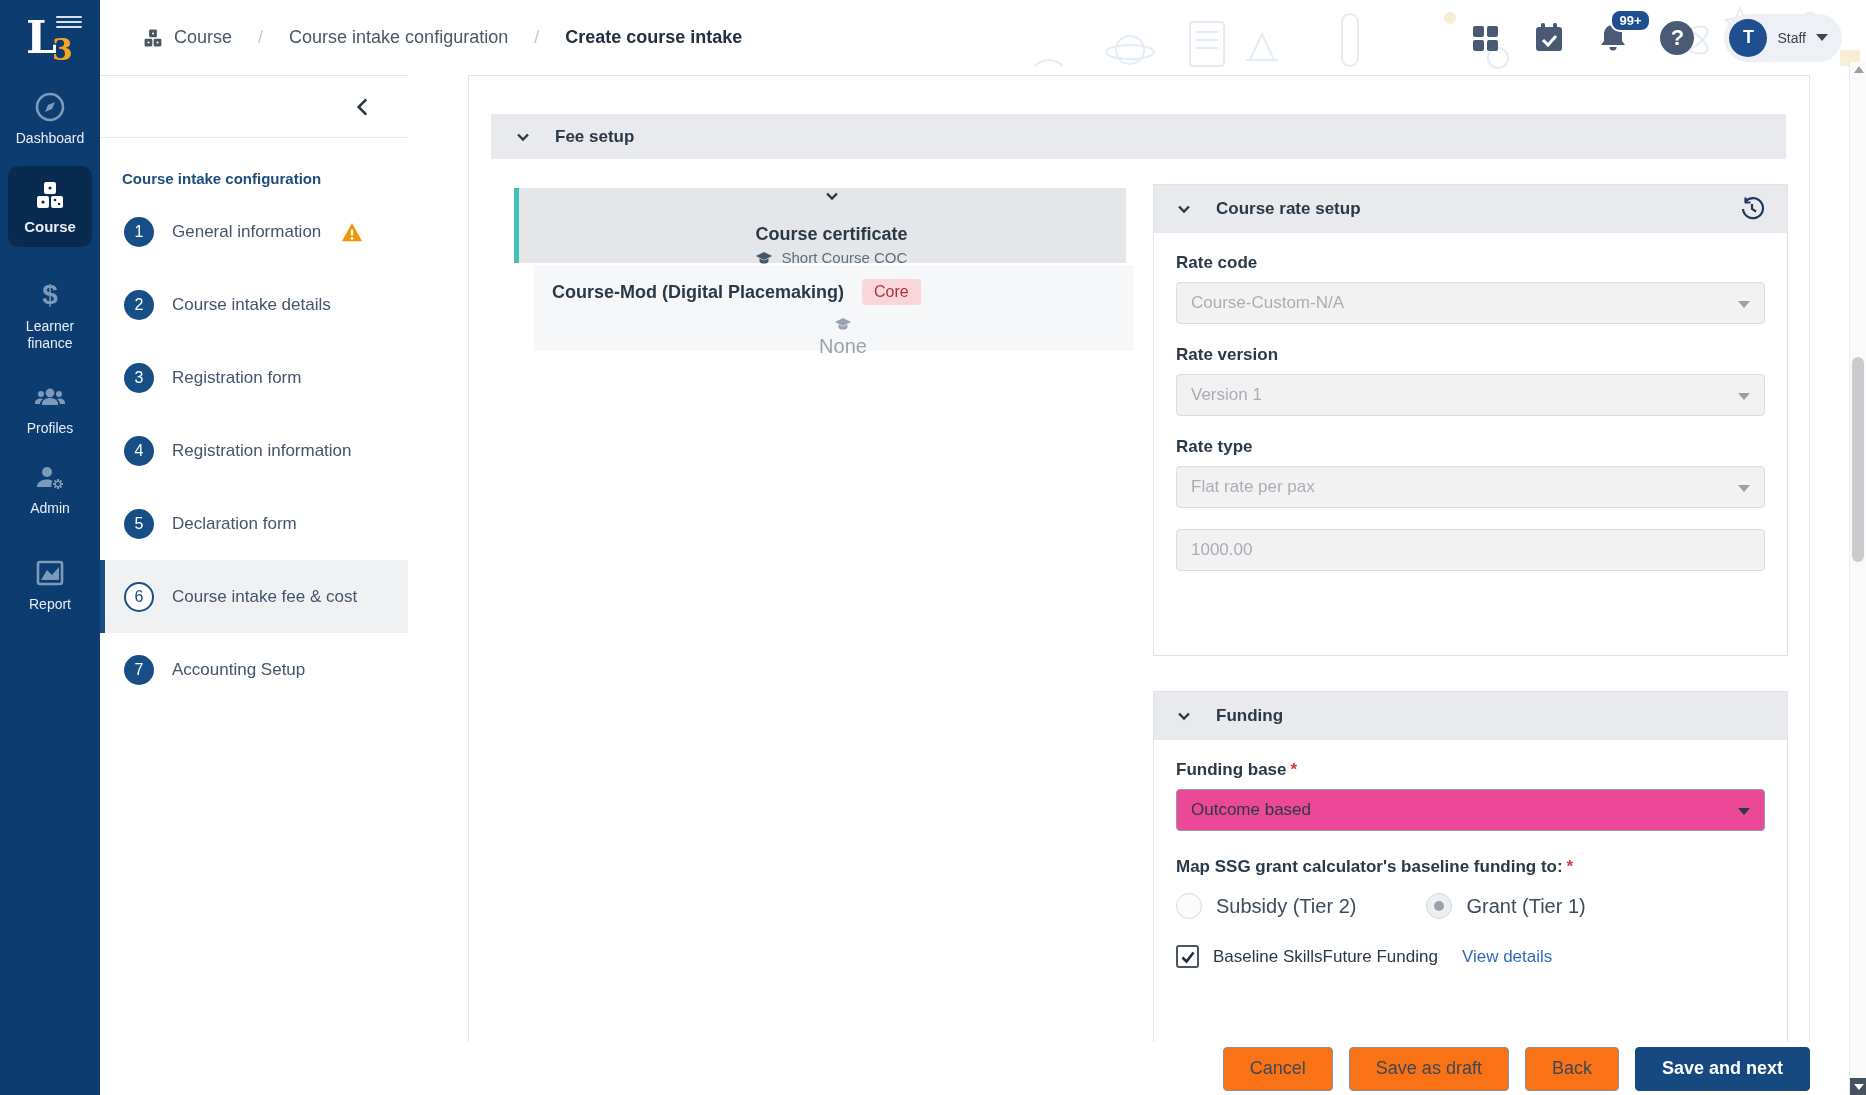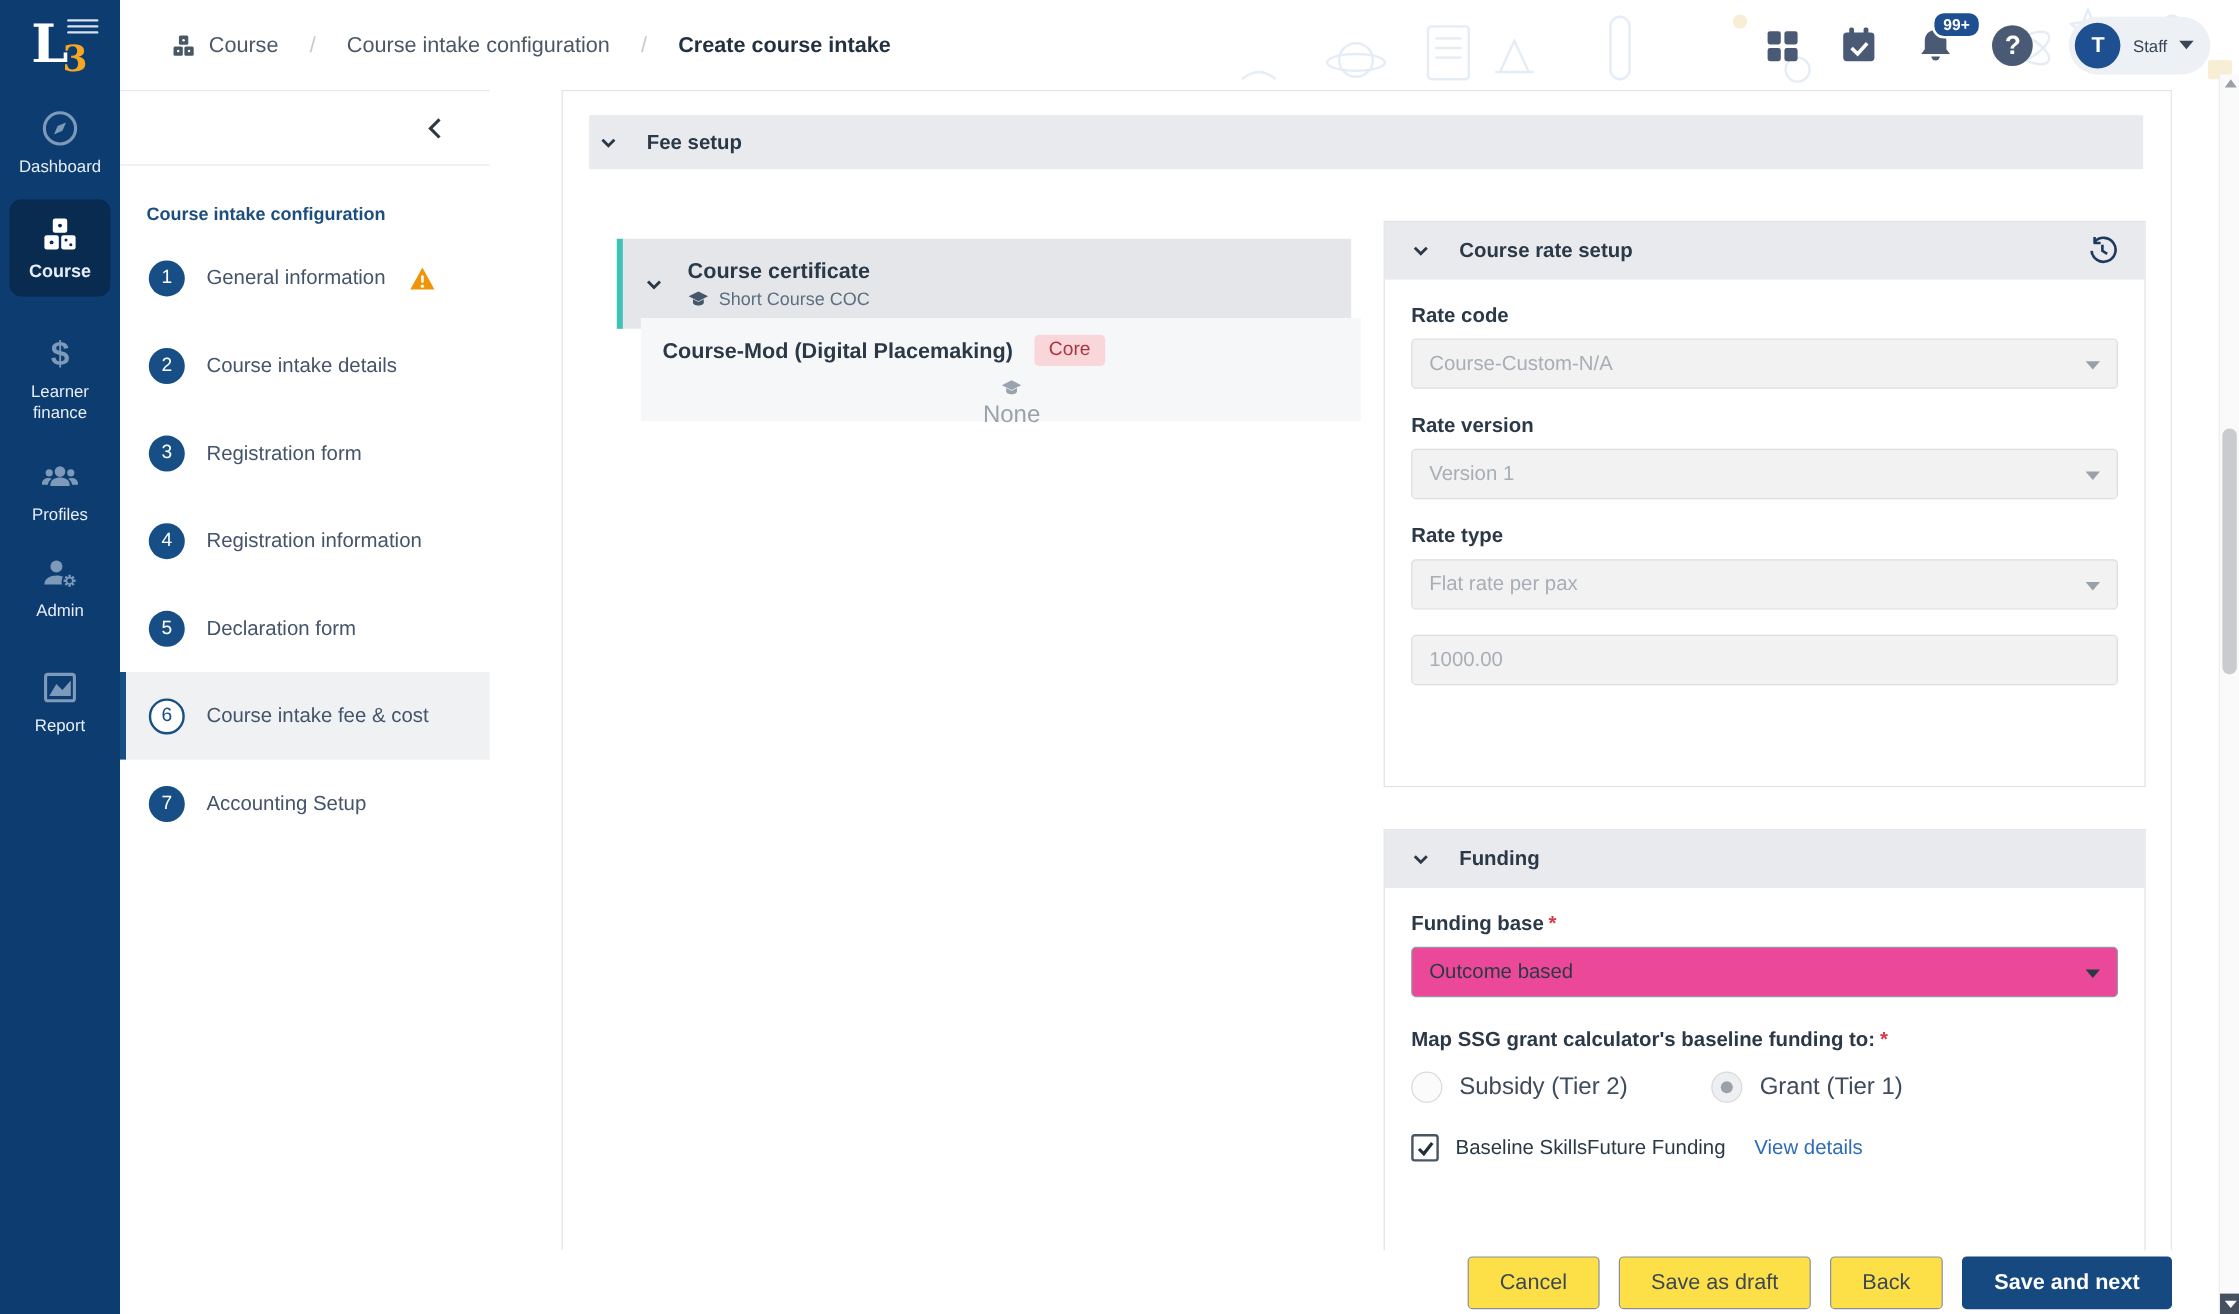--- a/index.html
+++ b/index.html
@@ -45,26 +45,26 @@
   .step { position:relative; display:flex; align-items:center; gap:18px; height:73px; padding-left:24px; font-size:17px; color:#44546a; cursor:pointer; }
   .step-circle { flex:0 0 auto; width:30px; height:30px; border-radius:50%; background:#174e85; color:#fff; font-size:16px; display:flex; align-items:center; justify-content:center; }
   .step.active { background:#f0f1f3; }
   .step.active::before { content:""; position:absolute; left:0; top:0; bottom:0; width:5px; background:#174e85; }
   .step.active .step-circle { background:#fff; color:#174e85; border:2px solid #174e85; }
   .warn { width:22px; height:20px; margin-left:2px; }
 
   
   .main { position:absolute; left:408px; top:0; width:1458px; height:1095px; background:#fff; }
   .content-card { position:absolute; left:60px; top:75px; width:1342px; height:967px; background:#fff; border:1px solid #e2e4e8; border-bottom:none; }
-  .feebar { position:absolute; left:22px; top:20px; width:1295px; height:45px; background:#e9eaee; display:flex; align-items:center; gap:24px; padding-left:8px; cursor:pointer; }
+  .feebar { position:absolute; left:22px; top:38px; width:1295px; height:45px; background:#e9eaee; display:flex; align-items:center; gap:24px; padding-left:24px; cursor:pointer; }
   .chev { width:16px; height:16px; flex:0 0 auto; }
   .sec-title { font-size:17px; font-weight:bold; color:#2b3947; }
 
   
-  .cert-card { position:absolute; left:45px; top:123px; width:612px; height:75px; background:#e4e6ea; border-left:5px solid #3fc1b7; display:flex; align-items:center; gap:20px; padding-left:18px; cursor:pointer; }
+  .cert-card { position:absolute; left:45px; top:112px; width:612px; height:75px; background:#e4e6ea; border-left:5px solid #3fc1b7; display:flex; align-items:center; gap:20px; padding-left:18px; cursor:pointer;flex-direction:column; }
   .cert-txt .t1 { font-size:18px; font-weight:bold; color:#2b3947; margin-bottom:4px; }
   .subline { display:flex; align-items:center; gap:8px; font-size:15px; color:#5f6e7f; }
   .cap { width:18px; height:14px; }
   .module-row { position:absolute; left:65px; top:189px; width:600px; height:86px; background:#f6f7f8; padding:14px 0 0 18px; cursor:pointer; }
   .module-head { display:flex; align-items:center; gap:18px; }
   .module-title { font-size:18px; font-weight:bold; color:#2b3947; }
   .badge-core { background:#f9d6d9; color:#ab3440; font-size:16px; padding:4px 12px; border-radius:4px; }
   .module-sub { margin-top:8px; display:flex; align-items:center; gap:8px; font-size:20px; color:#9aa3ad;flex-direction:column; }
 
   
@@ -89,21 +89,21 @@
   .radio.sel { background:#eeeff1; }
   .radio.sel::after { content:""; position:absolute; left:7px; top:7px; width:10px; height:10px; border-radius:50%; background:#9aa1a9; }
   .check-row { display:flex; align-items:center; gap:14px; margin-top:10px; }
   .checkbox { width:23px; height:23px; border:2px solid #4a5564; border-radius:3px; background:#fff; display:flex; align-items:center; justify-content:center; cursor:pointer; }
   .checkbox svg { width:16px; height:16px; }
   .check-label { font-size:17px; color:#2b3947; }
   .link { font-size:17px; color:#2d6db5; margin-left:10px; cursor:pointer; }
 
   
   .footer { position:absolute; left:408px; bottom:0; width:1458px; height:53px; background:#fff; display:flex; align-items:center; justify-content:flex-end; gap:16px; padding-right:56px; z-index:15; }
-  .btn { height:44px; padding:0 26px; border-radius:4px; border:1px solid #8a9099; background:#fde047; color:#3d4856; font-size:18px; display:flex; align-items:center; cursor:pointer; font-family:"Liberation Sans", sans-serif; }
+  .btn { height:44px; padding:0 26px; border-radius:4px; border:1px solid #8a9099; background:#f97316; color:#3d4856; font-size:18px; display:flex; align-items:center; cursor:pointer; font-family:"Liberation Sans", sans-serif; }
   .btn.primary { background:#15497f; border-color:#15497f; color:#fff; font-weight:bold; }
 
   
   .vscroll { position:absolute; right:0; top:62px; width:17px; height:1033px; background:#fafafa; border-left:1px solid #ededed; z-index:40; }
   .sb-up { position:absolute; top:4px; left:4px; width:0; height:0; border-left:5px solid transparent; border-right:5px solid transparent; border-bottom:7px solid #9aa0a6; }
   .sb-thumb { position:absolute; top:295px; left:2px; width:12px; height:205px; background:#c9cbce; border-radius:6px; }
   .sb-down-box { position:absolute; bottom:0; left:0; width:17px; height:17px; background:#47505e; display:flex; align-items:center; justify-content:center; }
   .sb-down-box i { width:0; height:0; border-left:5px solid transparent; border-right:5px solid transparent; border-top:6px solid #fff; }
 </style>
 </head>

